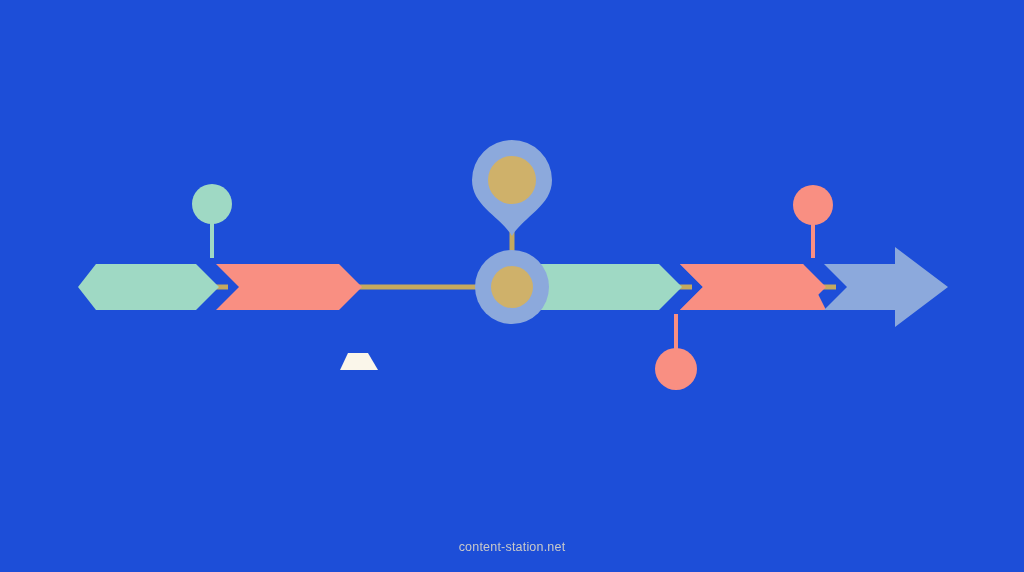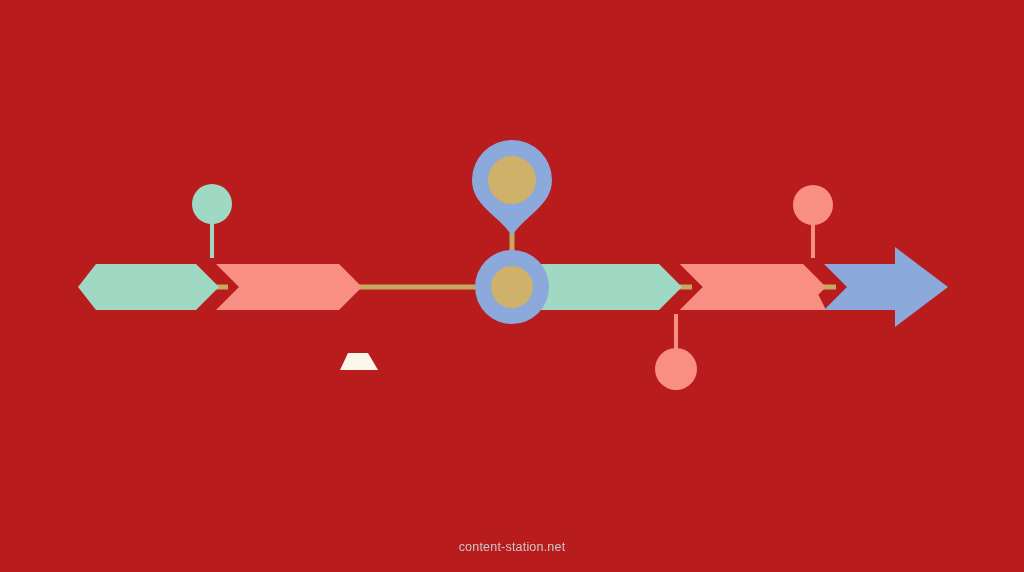--- a/index.html
+++ b/index.html
@@ -37,21 +37,21 @@
     font-family: "Liberation Sans", sans-serif;
     font-size: 12.5px;
     letter-spacing: 0.2px;
     color: #c9c9c9;
     user-select: none;
   }
 </style>
 </head>
 <body>
 
-<div id="stage" style="background: #b91c1c;">
+<div id="stage" style="background: #1d4ed8;">
 
   <svg id="diagram-svg" viewBox="0 0 1024 572" xmlns="http://www.w3.org/2000/svg">
 
     <path id="faint-shape" d="M 340 370 L 348 353 L 368 353 L 378 370 Z" fill="#FAF6EA"></path>
 
     <line id="connector-line" x1="352" y1="287" x2="516" y2="287" stroke="#C5A95F" stroke-width="5"></line>
 
     <line x1="206" y1="287" x2="228" y2="287" stroke="#C5A95F" stroke-width="5"></line>
     <line x1="668" y1="287" x2="692" y2="287" stroke="#C5A95F" stroke-width="5"></line>
     <line x1="812" y1="287" x2="836" y2="287" stroke="#C5A95F" stroke-width="5"></line>

